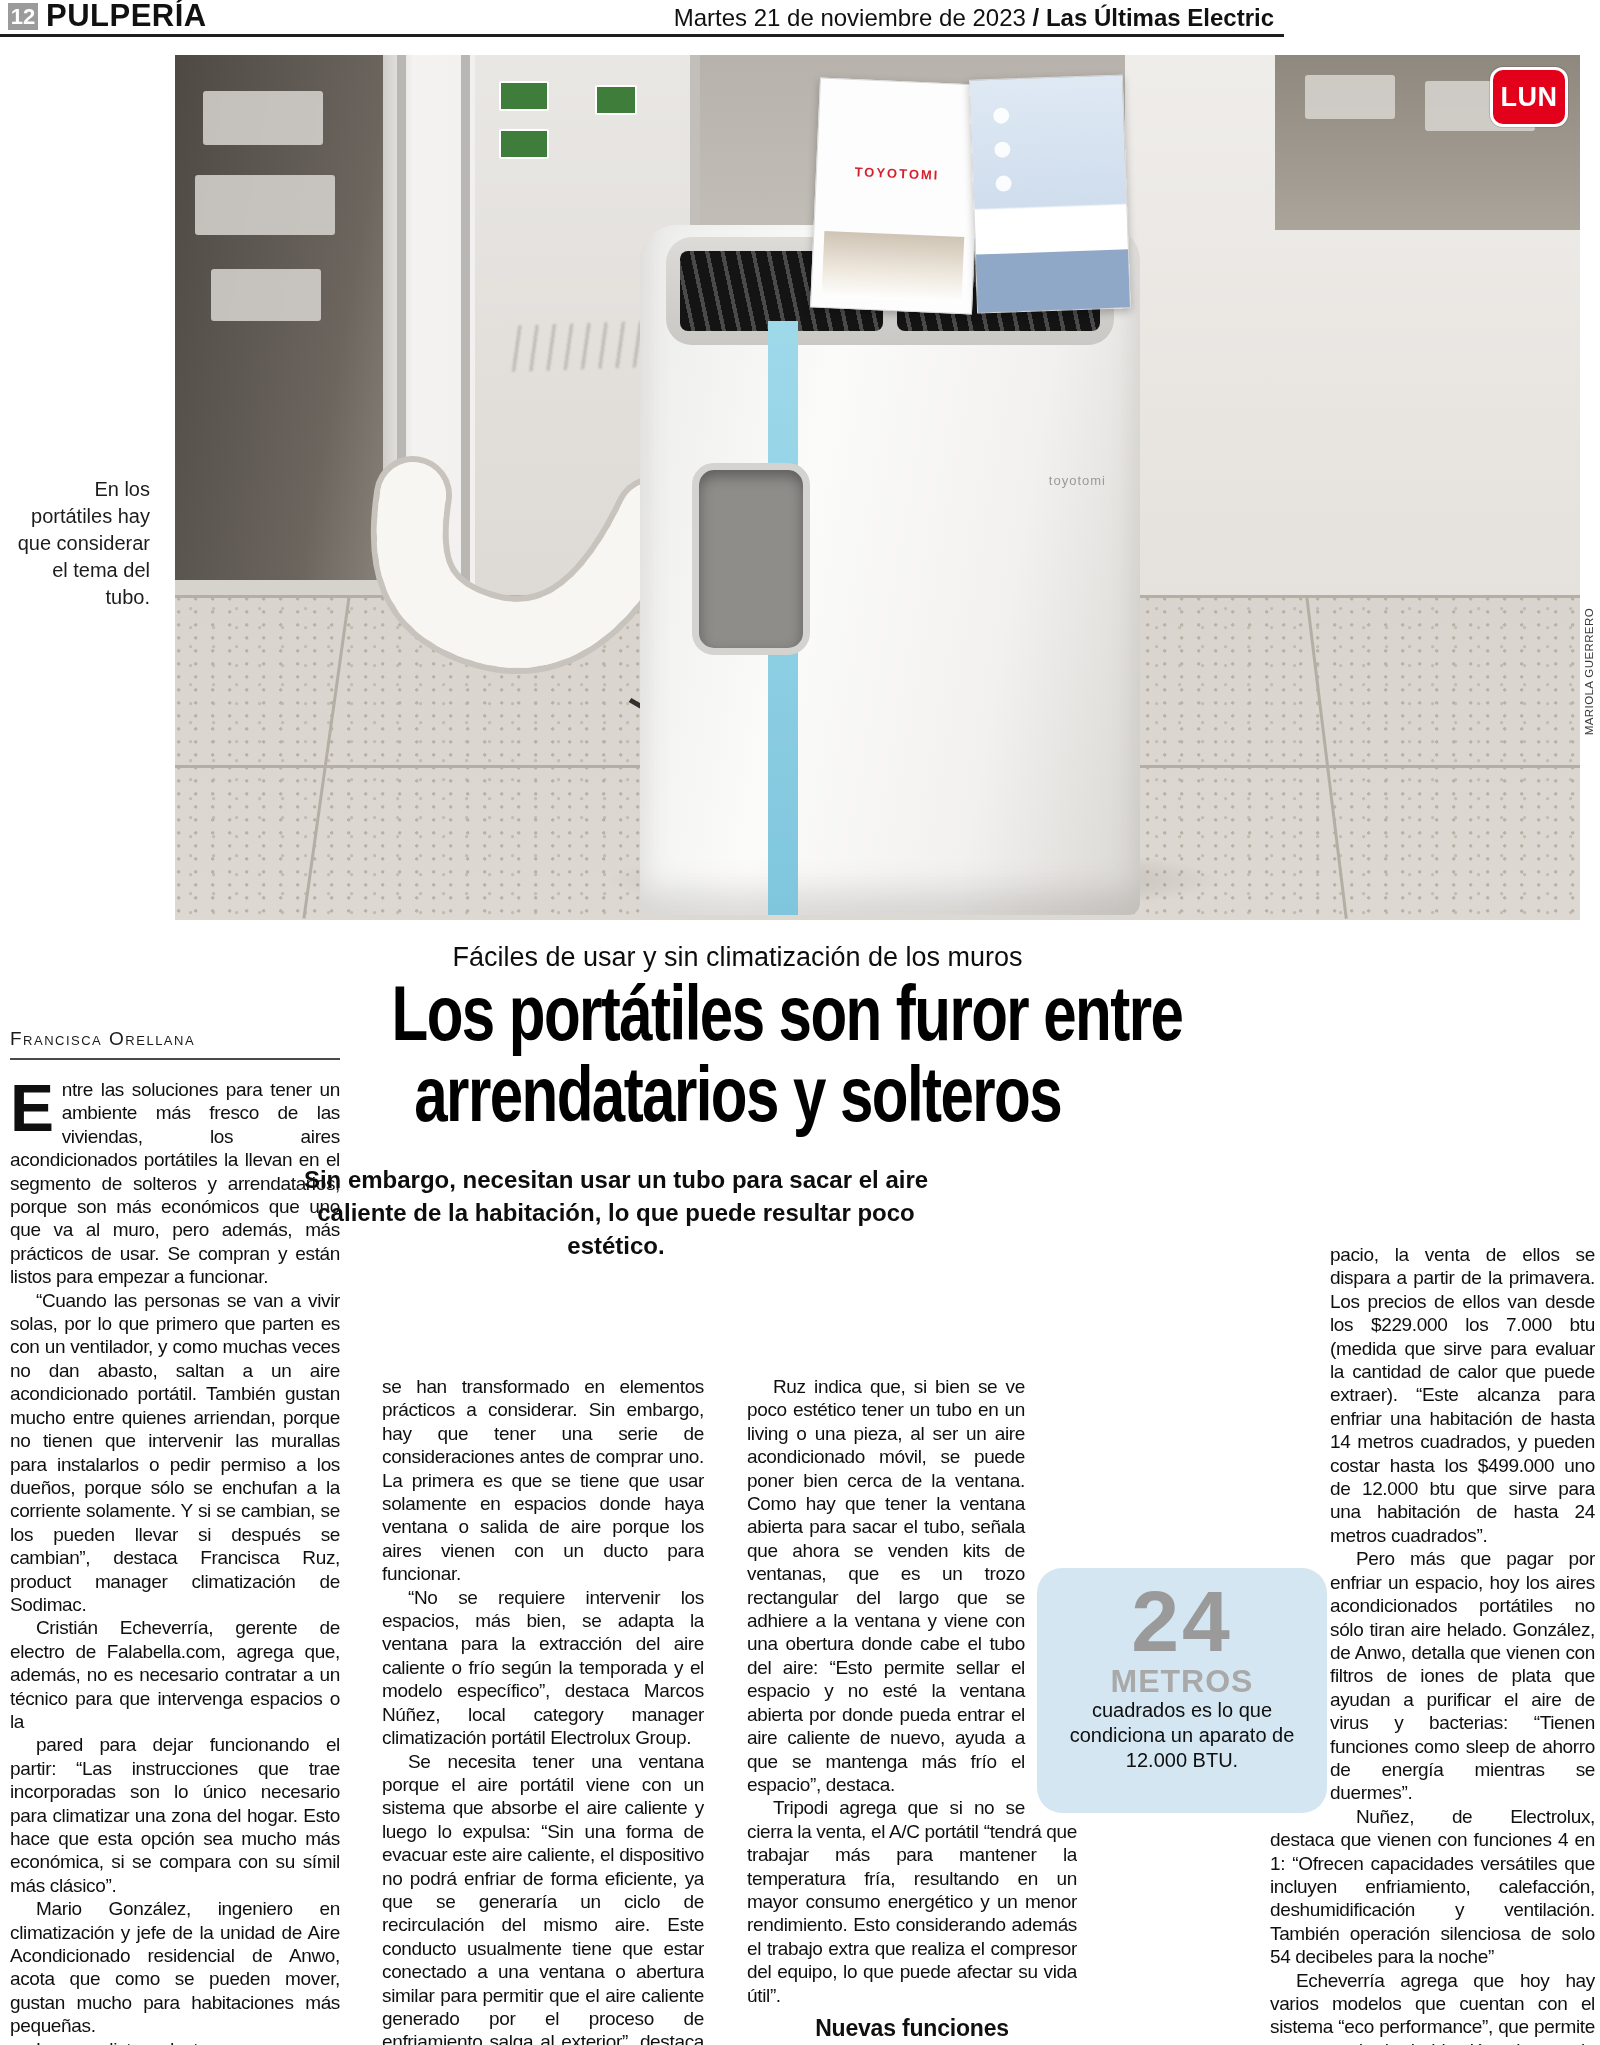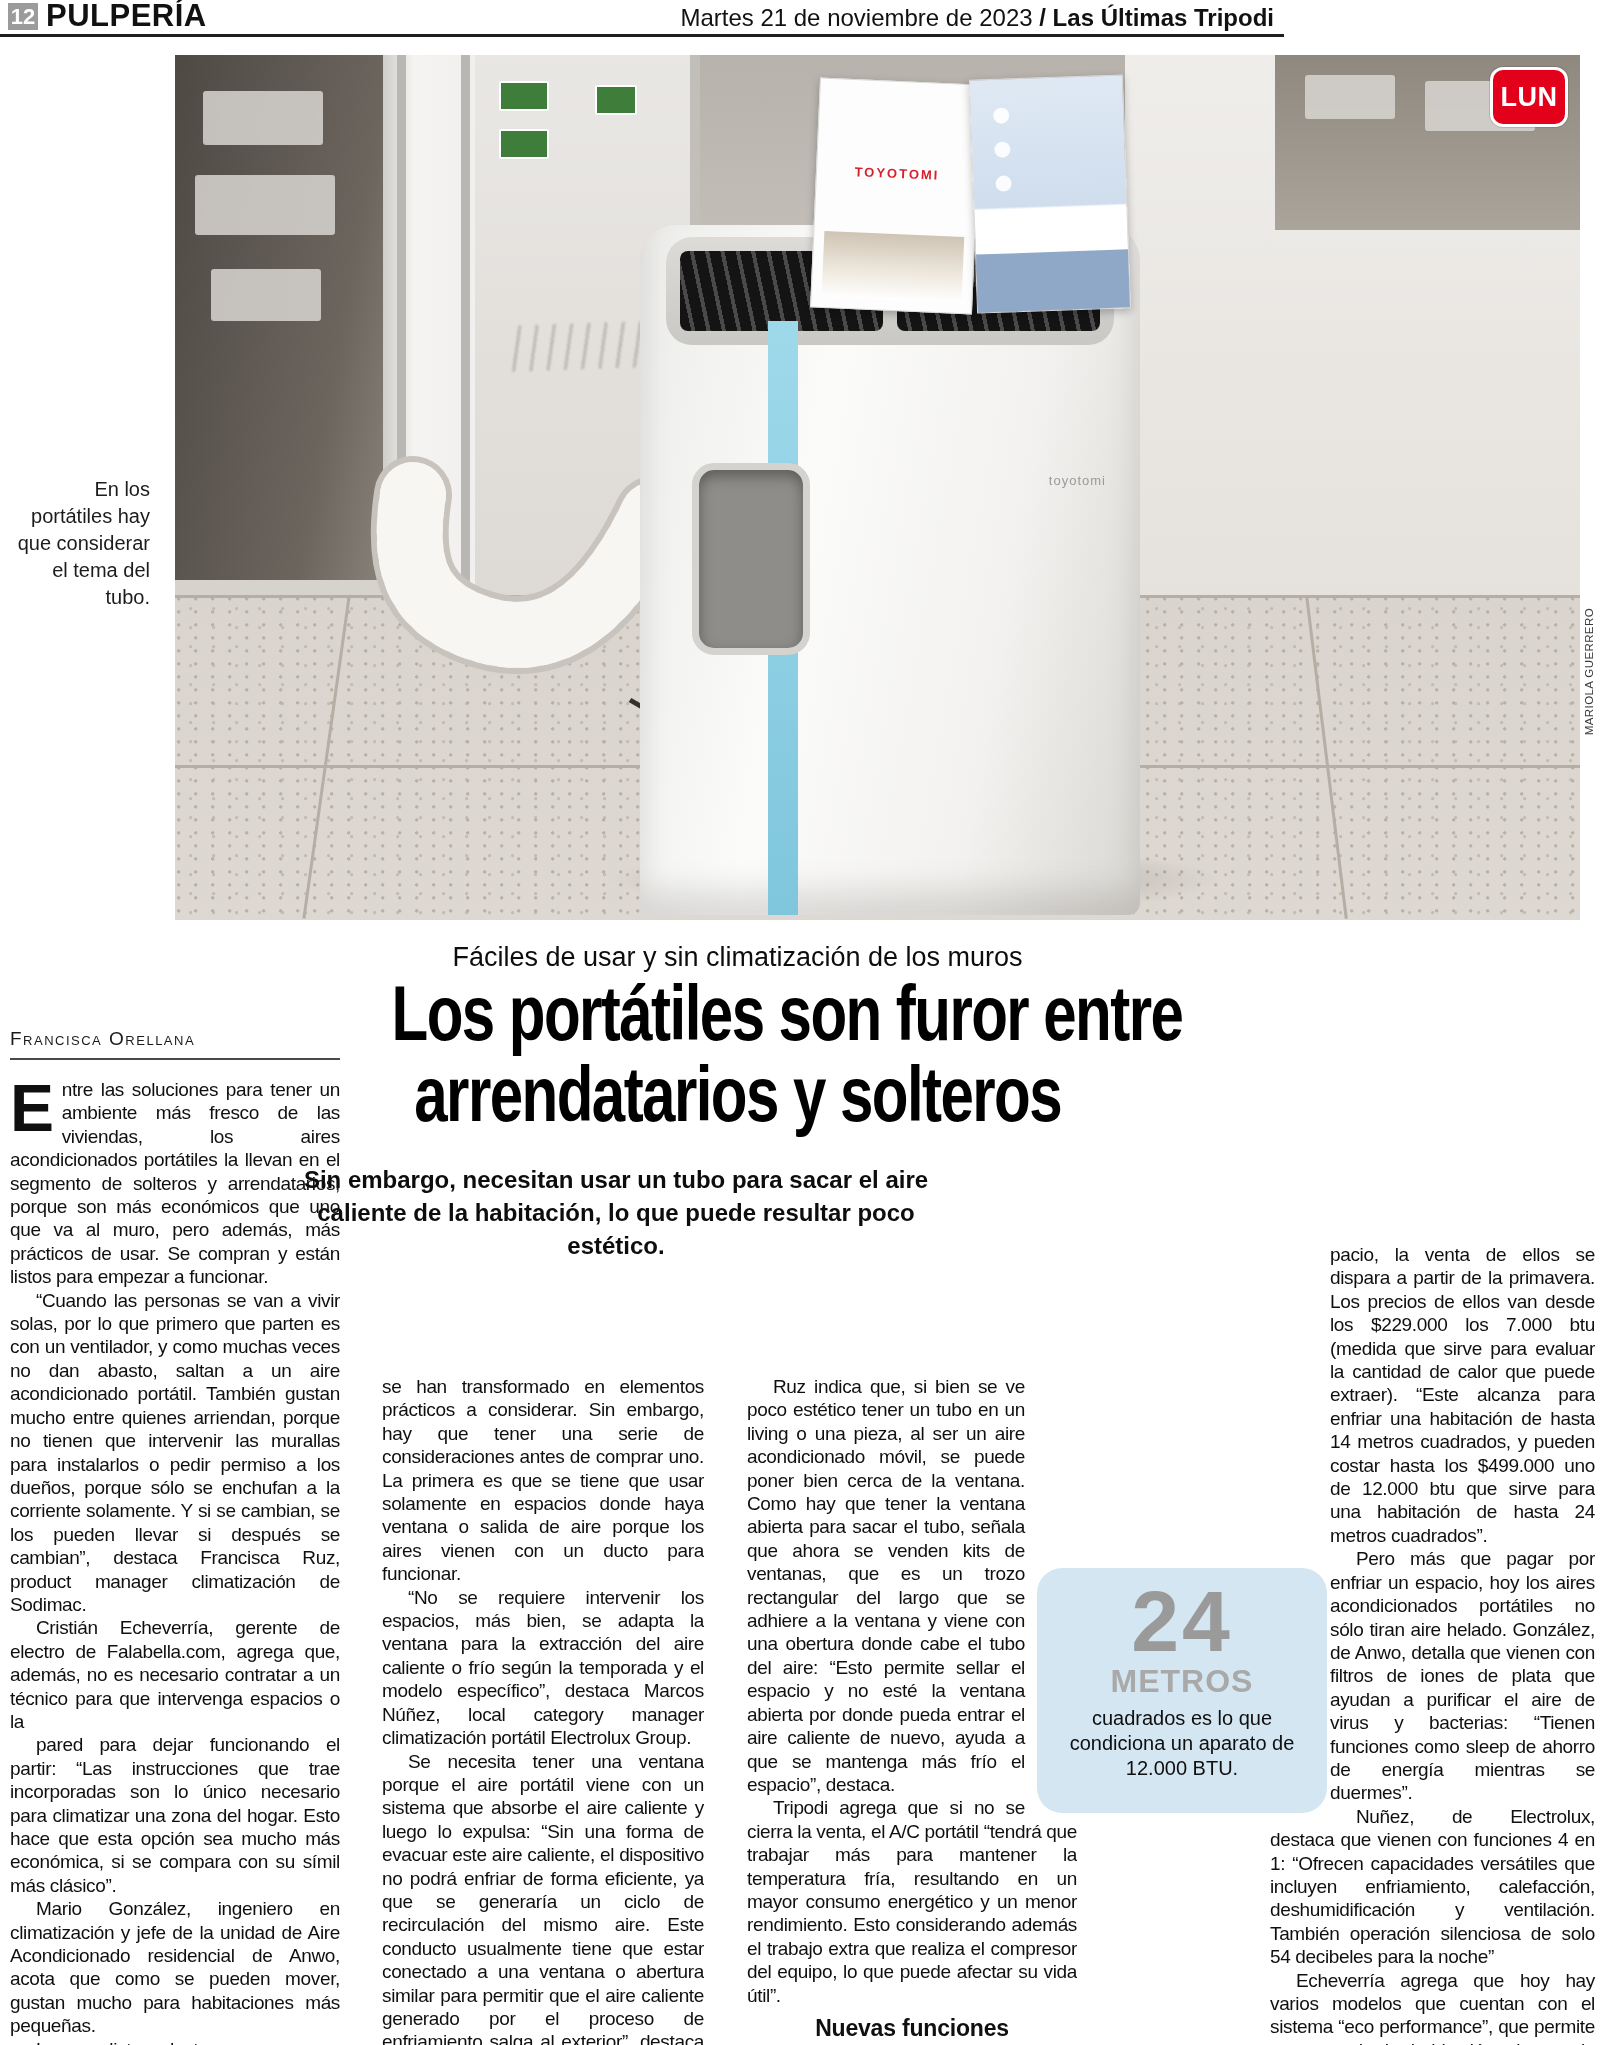--- a/index.html
+++ b/index.html
@@ -114,32 +114,32 @@
   .spacer-l { float:left;  width:60px; height:250px; margin-top:322px; }
   .inner-head { font-size:23px; font-weight:bold; text-align:center; text-indent:0;
     margin:10px 0 4px 0; letter-spacing:-.2px; }
   
   .pullquote { position:absolute; left:1037px; top:1568px; width:290px; height:245px;
     background:#d4e6f1; border-radius:25px; text-align:center; overflow:hidden; }
   .pq-num { font-size:86px; font-weight:bold; color:#9a9a9a; line-height:86px;
     margin-top:10px; letter-spacing:3px; }
   .pq-unit { font-size:32px; font-weight:bold; color:#a9a9a9; letter-spacing:1px;
     line-height:34px; }
-  .pq-text { font-size:20px; line-height:25px; color:#0f0f0f; margin-top:8px;
+  .pq-text { font-size:20px; line-height:25px; color:#0f0f0f; margin-top:0;
     padding:0 6px; }
 </style>
 </head>
 <body>
 
 <div class="page">
 
   <div class="masthead">
     <div class="pagenum">12</div>
     <div class="section-title">PULPERÍA</div>
-    <div class="dateline"><span>Martes 21 de noviembre de 2023</span> <b>/ Las Últimas Tripodi</b></div>
+    <div class="dateline"><span>Martes 21 de noviembre de 2023</span> <b>/ Las Últimas Electric</b></div>
   </div>
 
   <div class="photo">
     <div class="shelf-left">
       <div class="shelf-box" style="left:28px; top:36px; width:120px; height:54px;"></div>
       <div class="shelf-box" style="left:20px; top:120px; width:140px; height:60px;"></div>
       <div class="shelf-box" style="left:36px; top:214px; width:110px; height:52px;"></div>
     </div>
     <div class="panel-display">
       <div class="panel-bar" style="left:14px;"></div>

